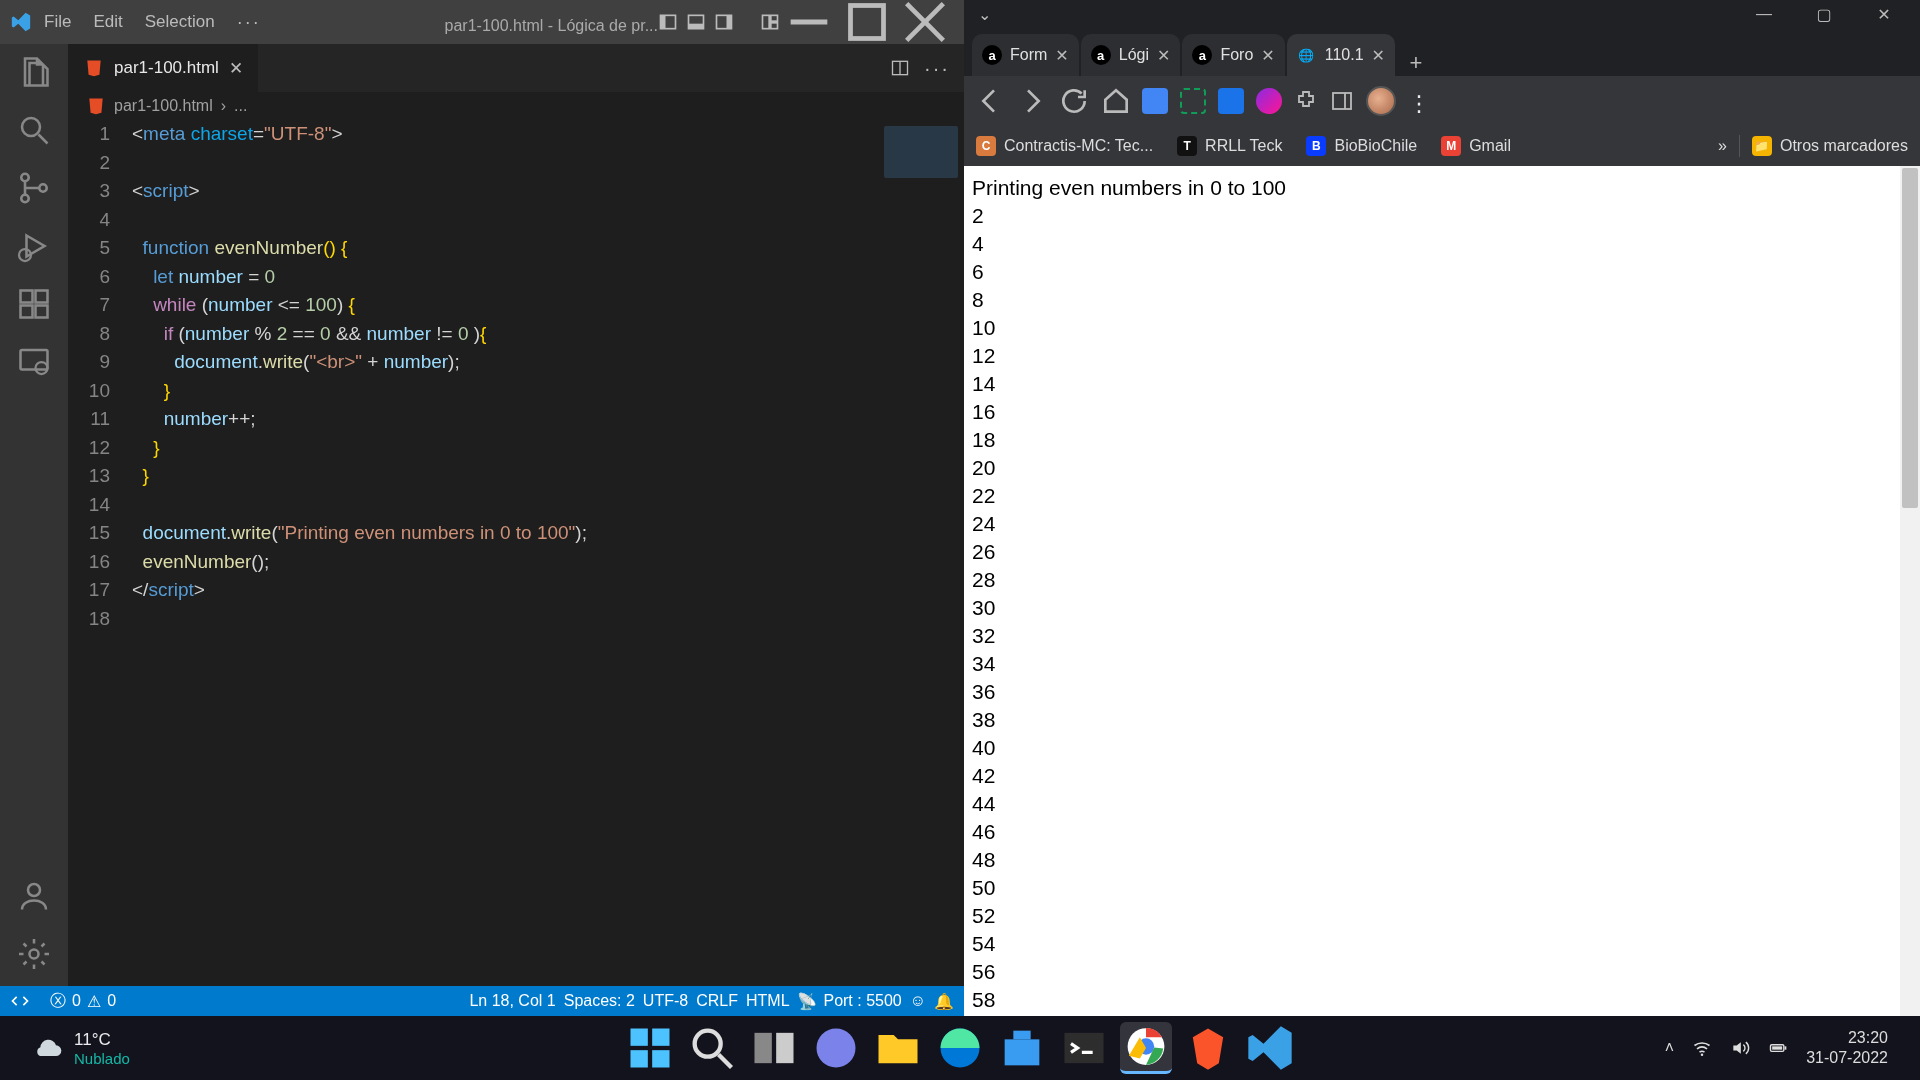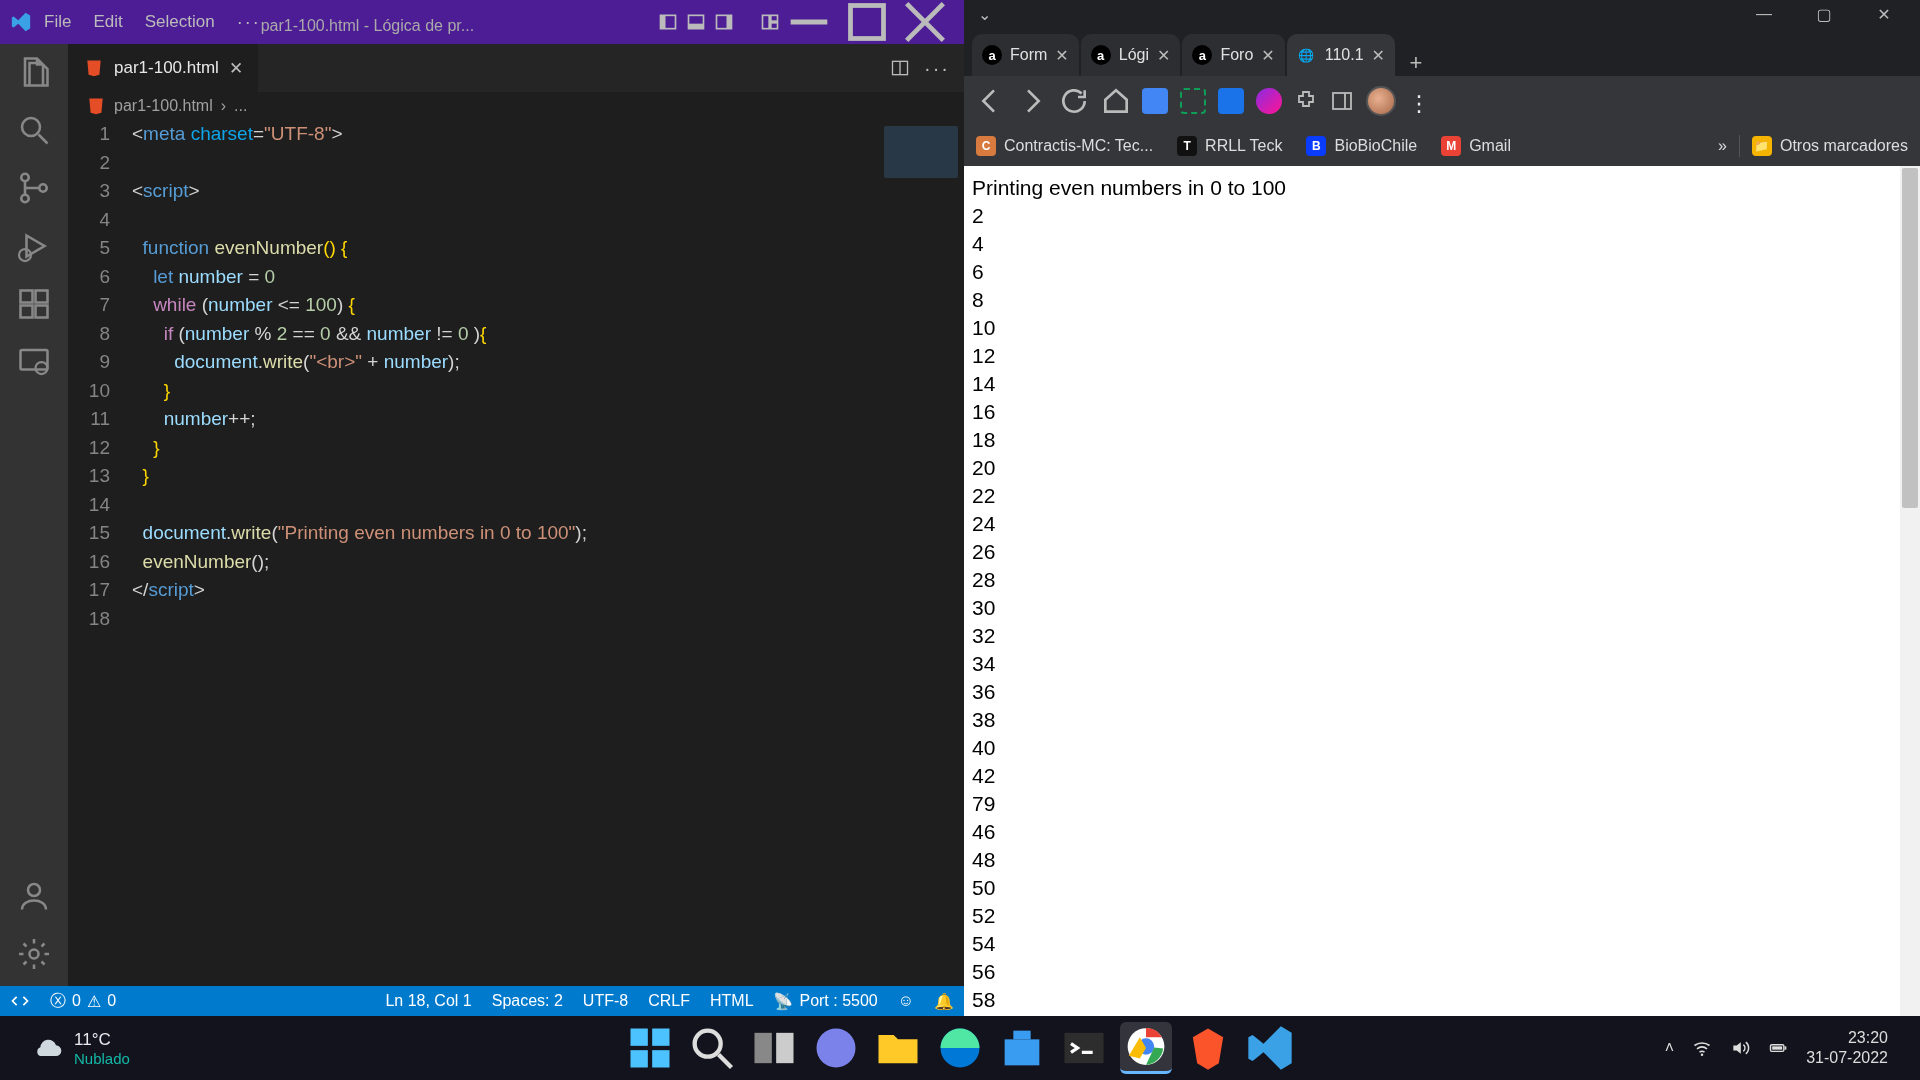--- a/index.html
+++ b/index.html
@@ -2,25 +2,25 @@
 <html><head>
 <meta charset="utf-8">
 <style>
 * { margin: 0; padding: 0; box-sizing: border-box; font-family: "Segoe UI", sans-serif; }
 body { width: 1920px; height: 1080px; overflow: hidden; background: #181818; display: flex; flex-direction: column; color: #ccc; }
 
 .desktop { display: flex; flex: 1; min-height: 0; }
 
 
 .vscode { width: 964px; display: flex; flex-direction: column; background: #1e1e1e; color: #ccc; font-size: 17px; }
-.vscode-titlebar { height: 44px; background: #4c1d95; display: flex; align-items: center; padding: 7px 10px; color: #bbb; }
+.vscode-titlebar { height: 44px; background: #404040; display: flex; align-items: center; padding: 7px 10px; color: #bbb; }
 .vscode-titlebar .logo { width: 22px; height: 22px; margin-right: 12px; }
 .vscode-titlebar .menuitem { margin-right: 22px; cursor: default; font-size: 17px; }
 .vscode-titlebar .dots { margin-right: auto; font-size: 18px; letter-spacing: 2px; }
-.vscode-titlebar .appname { color: #aaa; font-size: 16px; flex: 1; text-align: left; overflow: hidden; white-space: nowrap; text-overflow: ellipsis; margin-top: 8px; }
+.vscode-titlebar .appname { color: #aaa; font-size: 16px; flex: 1; text-align: right; overflow: hidden; white-space: nowrap; text-overflow: ellipsis; margin-top: 8px; }
 .titlebar-right { display: flex; align-items: center; gap: 8px; }
 .title-icon { width: 22px; height: 22px; display: flex; align-items: center; justify-content: center; color: #bbb; }
 .win-ctrl { width: 58px; height: 44px; display: flex; align-items: center; justify-content: center; color: #bbb; }
 
 .vscode-body { flex: 1; display: flex; min-height: 0; }
 .activitybar { width: 68px; background: #333333; display: flex; flex-direction: column; align-items: center; padding-top: 10px; gap: 22px; color: #888; }
 .activitybar .aicon { width: 36px; height: 36px; display: flex; align-items: center; justify-content: center; }
 .activitybar-bottom { margin-top: auto; margin-bottom: 14px; display: flex; flex-direction: column; gap: 22px; }
 
 .editor-area { flex: 1; display: flex; flex-direction: column; background: #1e1e1e; min-width: 0; }
@@ -43,21 +43,21 @@
 .tok-var { color: #9cdcfe; }
 .tok-num { color: #b5cea8; }
 .tok-punc { color: #d4d4d4; }
 .tok-brkt { color: #ffd700; }
 
 .minimap { width: 86px; background: #1e1e1e; position: relative; }
 .minimap-thumb { position: absolute; top: 6px; right: 6px; width: 74px; height: 52px; background: linear-gradient(180deg, #2a3b4a 0, #2a3b4a 100%); border-radius: 2px; opacity: .9; }
 
 .statusbar { height: 30px; background: #007acc; color: #fff; display: flex; align-items: center; font-size: 16px; padding: 0 10px; gap: 20px; }
 .statusbar .sitem { display: flex; align-items: center; gap: 6px; }
-.statusbar .sright { margin-left: auto; display: flex; align-items: center; gap: 20px; }
+.statusbar .sright { margin-left: auto; display: flex; align-items: center; gap: 8px; }
 
 
 .chrome { flex: 1; display: flex; flex-direction: column; background: #202124; color: #e8eaed; min-width: 0; }
 .chrome-top { height: 28px; background: #202124; display: flex; align-items: center; justify-content: flex-end; padding-right: 6px; color: #bbb; }
 .chrome-top .cwin { width: 60px; height: 28px; display: flex; align-items: center; justify-content: center; }
 .chrome-top .chevron { margin-right: auto; margin-left: 14px; }
 
 .chrome-tabs { height: 48px; background: #202124; display: flex; align-items: flex-end; padding-left: 8px; gap: 0; }
 .ctab { height: 42px; background: #2d2e31; border-radius: 10px 10px 0 0; display: flex; align-items: center; padding: 0 10px; margin-right: 2px; gap: 8px; font-size: 16px; color: #e0e0e0; min-width: 0; }
 .ctab.active { background: #35363a; }
@@ -421,21 +421,21 @@
           <div>24</div>
           <div>26</div>
           <div>28</div>
           <div>30</div>
           <div>32</div>
           <div>34</div>
           <div>36</div>
           <div>38</div>
           <div>40</div>
           <div>42</div>
-          <div>79</div>
+          <div>44</div>
           <div>46</div>
           <div>48</div>
           <div>50</div>
           <div>52</div>
           <div>54</div>
           <div>56</div>
           <div>58</div>
         </div>
       <div class="page-scroll">
         <div class="page-scroll-thumb"></div>

